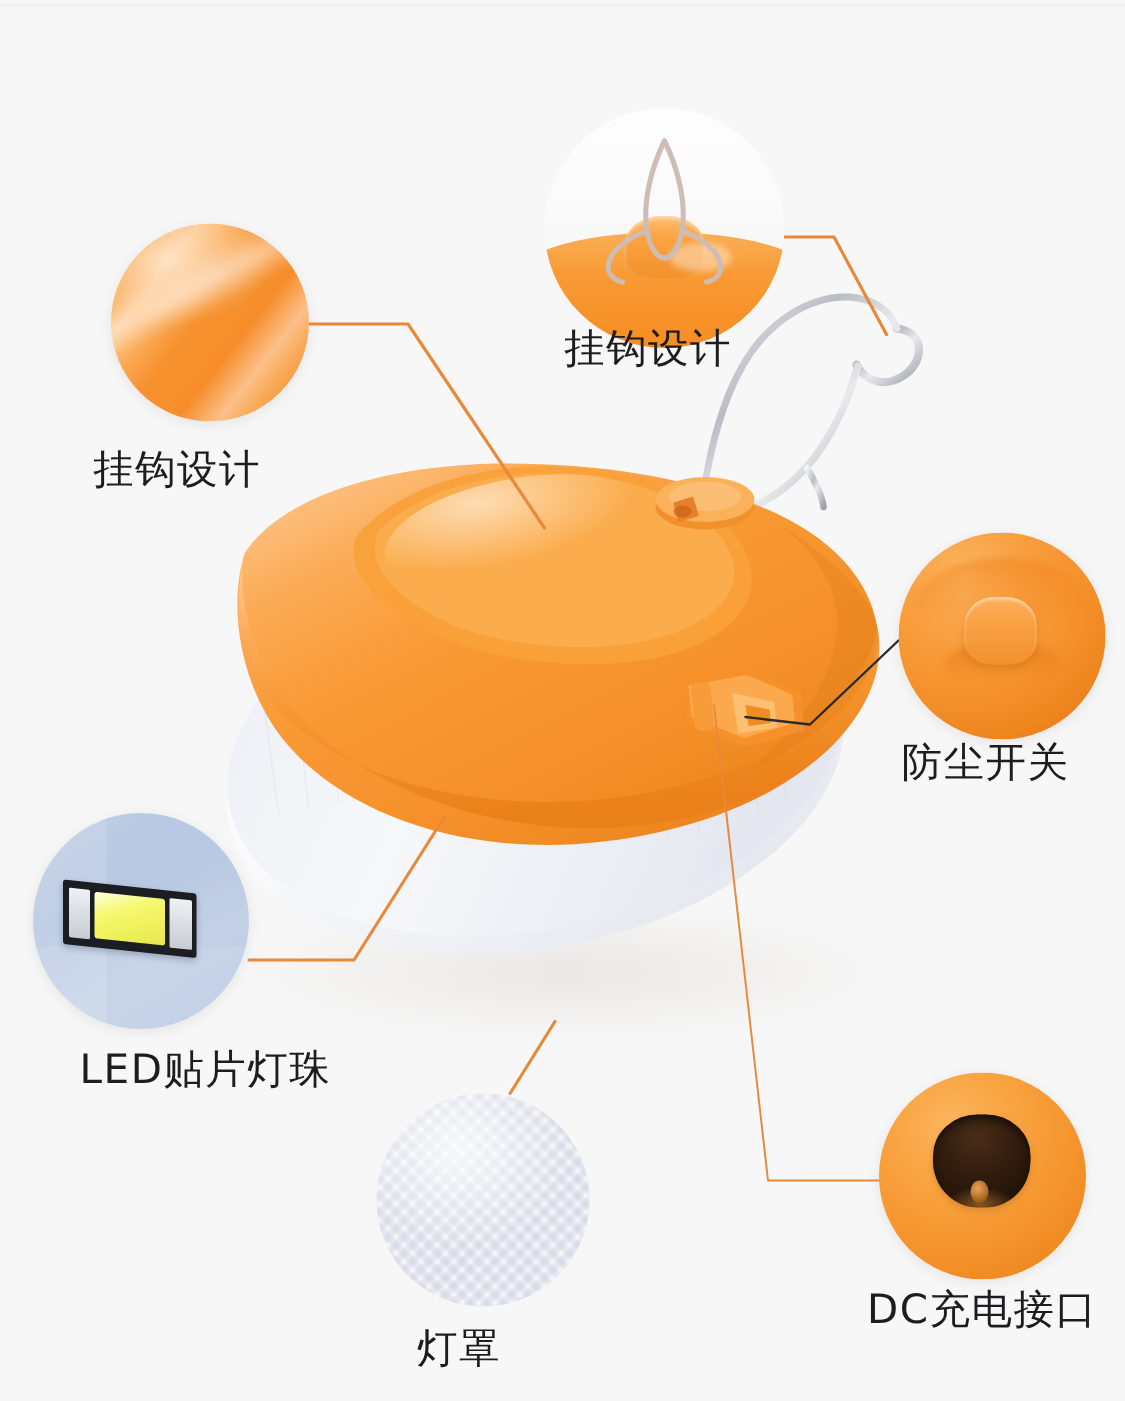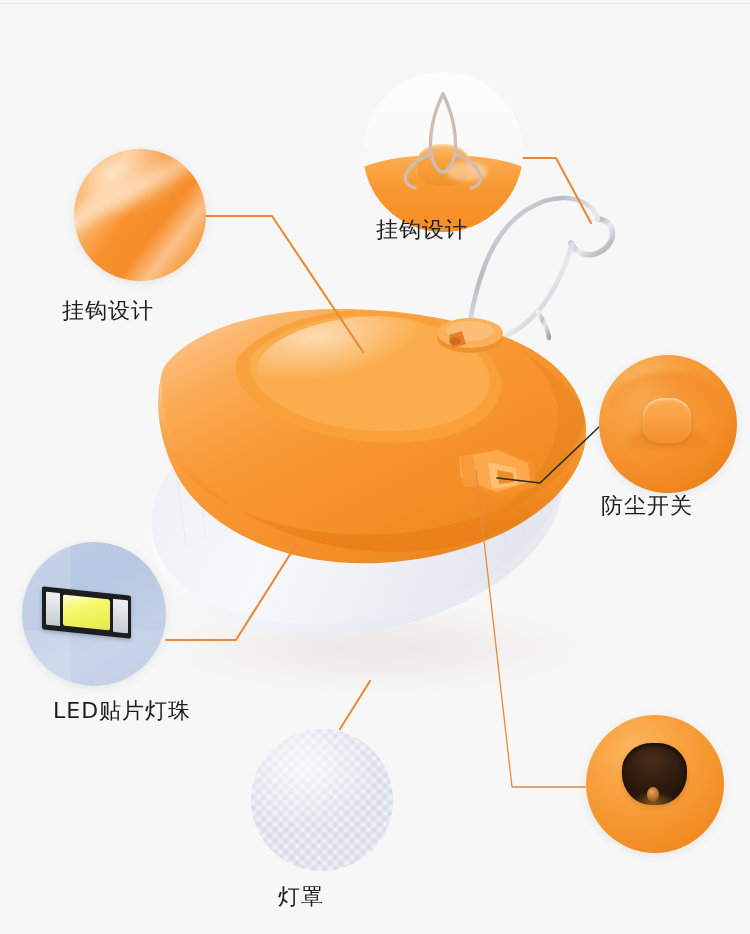--- a/index.html
+++ b/index.html
@@ -222,21 +222,21 @@
     left: 32%; top: 56%;
     width: 34%; height: 16%;
     background: radial-gradient(ellipse at 50% 50%, rgba(230,150,60,.50), rgba(230,150,60,0) 72%);
     border-radius: 50%;
   }
 
   
   .label {
     position: absolute;
     color: #1d1d1f;
-    font-size: 22px;
+    font-size: 27px;
     line-height: 1;
     letter-spacing: 1px;
     white-space: nowrap;
     font-family: "DejaVu Sans", "Liberation Sans", sans-serif;
     text-align: right;
   }
 </style>
 </head>
 <body>
 
@@ -452,14 +452,15 @@
   <div class="label" style="left:62px; top:300px;">挂钩设计</div>
 
   <div class="label" style="left:376px; top:219px;">挂钩设计</div>
 
   <div class="label" style="left:601px; top:495px;">防尘开关</div>
 
   <div class="label" style="left:53px; top:700px;">LED贴片灯珠</div>
 
   <div class="label" style="left:278px; top:886px;font-family:Liberation Serif, serif;">灯罩</div>
 
+  <div class="label" style="left:578px; top:860px;">DC充电接口</div>
 
 </div>
 
 </body></html>

